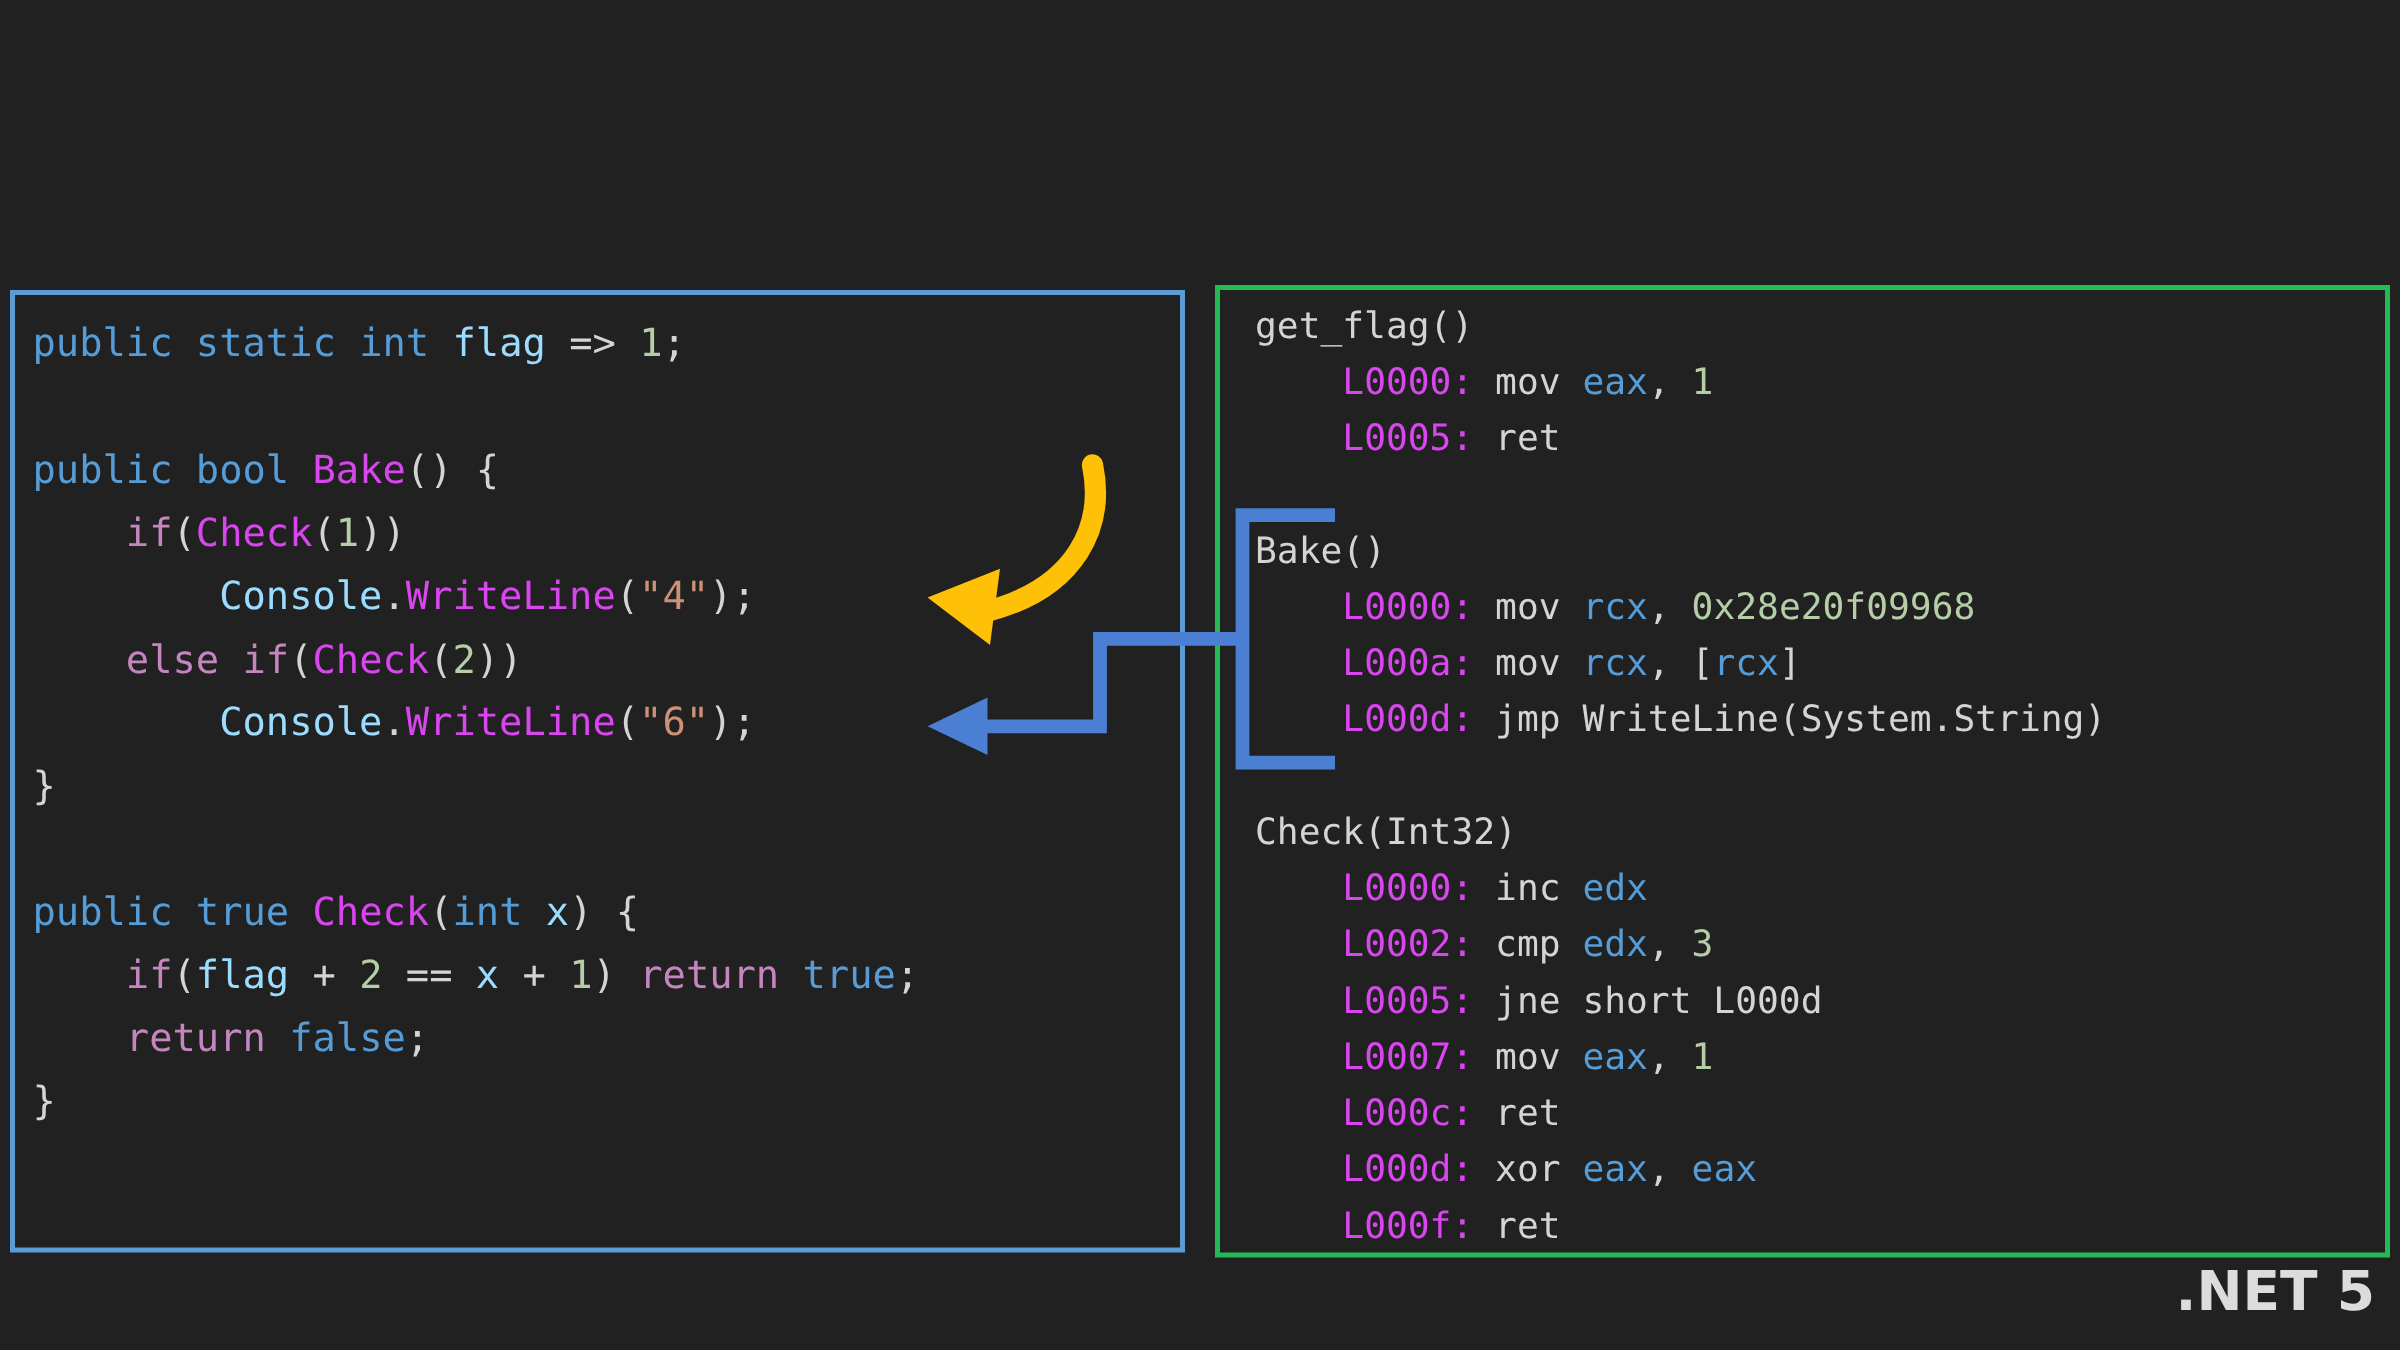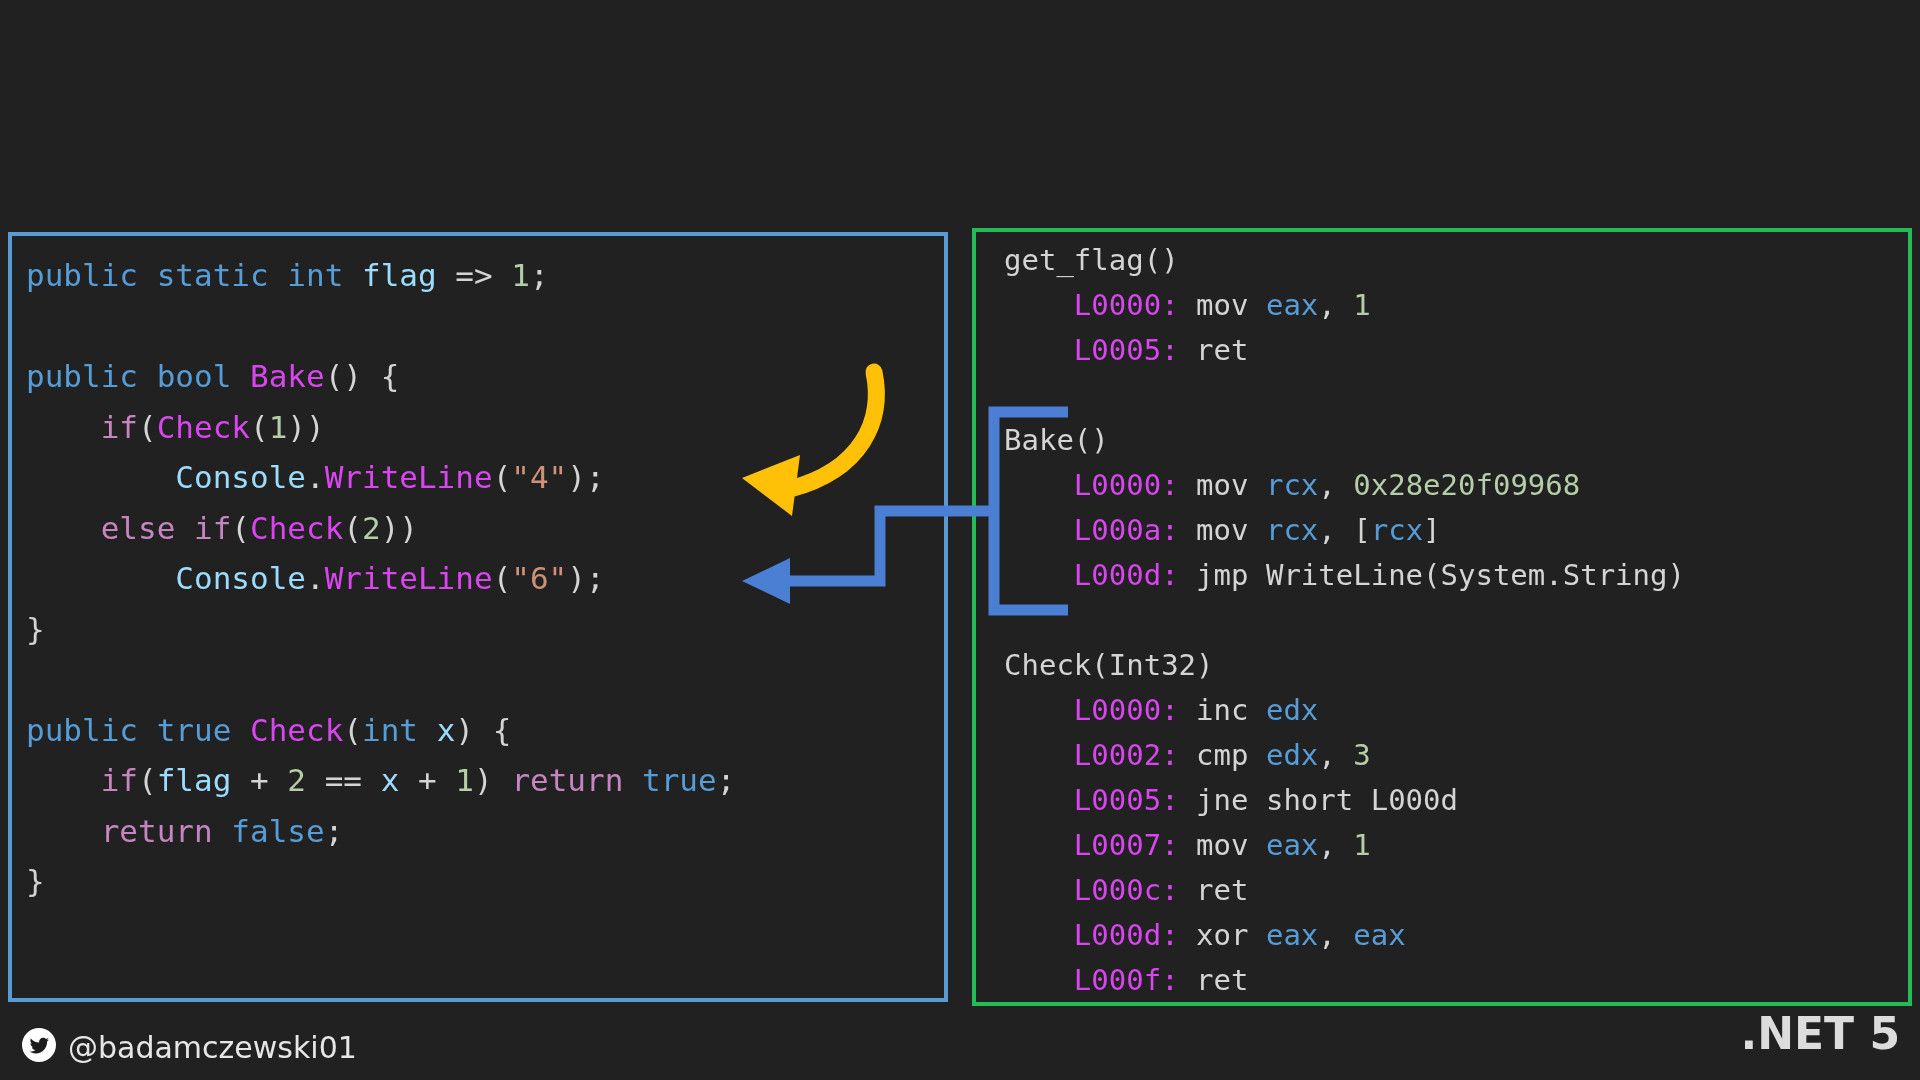--- a/index.html
+++ b/index.html
@@ -186,35 +186,16 @@
     <g>
 
       <path d="M 1068,412 L 994,412 L 994,610 L 1068,610" stroke="#4a7fd4" stroke-width="11" fill="none"></path>
 
       <path d="M 994,511 L 880,511 L 880,581 L 770,581" stroke="#4a7fd4" stroke-width="11" fill="none"></path>
 
       <path d="M 742,581 L 790,558 L 790,604 Z" fill="#4a7fd4"></path>
     </g>
   </svg>
 
-  <div id="handle">
-    <span>
-      <svg width="34" height="34" viewBox="0 0 34 34">
-        <circle cx="17" cy="17" r="17" fill="#ffffff"></circle>
-        <path d="M27 11.6c-0.7 0.3-1.5 0.5-2.3 0.6 0.8-0.5 1.5-1.3 1.8-2.2
-                 -0.8 0.5-1.6 0.8-2.5 1 -0.7-0.8-1.8-1.3-2.9-1.3
-                 -2.2 0-4 1.8-4 4 0 0.3 0 0.6 0.1 0.9
-                 -3.3-0.2-6.3-1.8-8.3-4.2 -0.3 0.6-0.5 1.3-0.5 2
-                 0 1.4 0.7 2.6 1.8 3.3 -0.7 0-1.3-0.2-1.8-0.5
-                 0 0 0 0 0 0.1 0 1.9 1.4 3.5 3.2 3.9
-                 -0.3 0.1-0.7 0.1-1.1 0.1 -0.3 0-0.5 0-0.8-0.1
-                 0.5 1.6 2 2.7 3.7 2.8 -1.4 1.1-3.1 1.7-5 1.7
-                 -0.3 0-0.6 0-1-0.1 1.8 1.1 3.9 1.8 6.2 1.8
-                 7.4 0 11.5-6.1 11.5-11.5 0-0.2 0-0.3 0-0.5
-                 0.8-0.6 1.5-1.3 2-2.1z" fill="#1b1b1b"></path>
-      </svg>
-    </span>
-    <span class="handle-text">@badamczewski01</span>
-  </div>
 
   <div id="dotnet">.NET 5</div>
 
 </div>
 
 </body></html>

